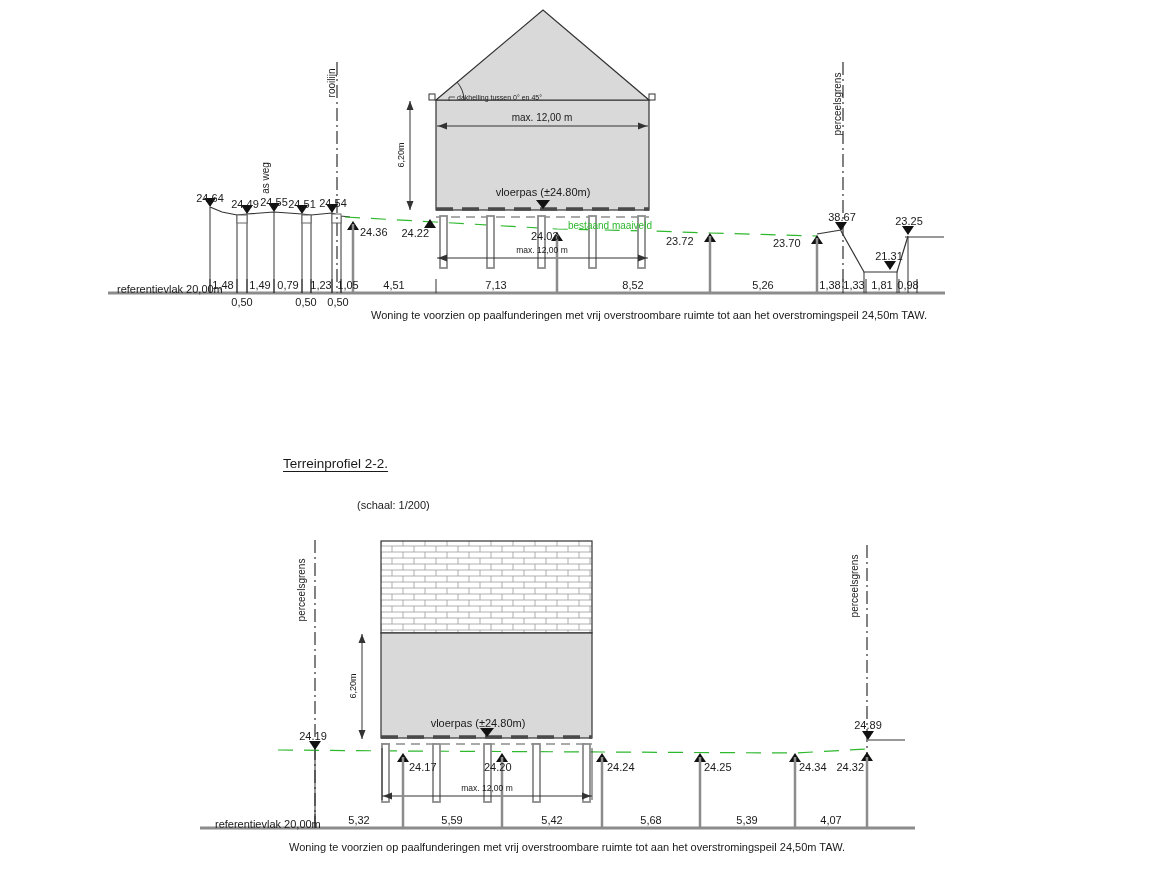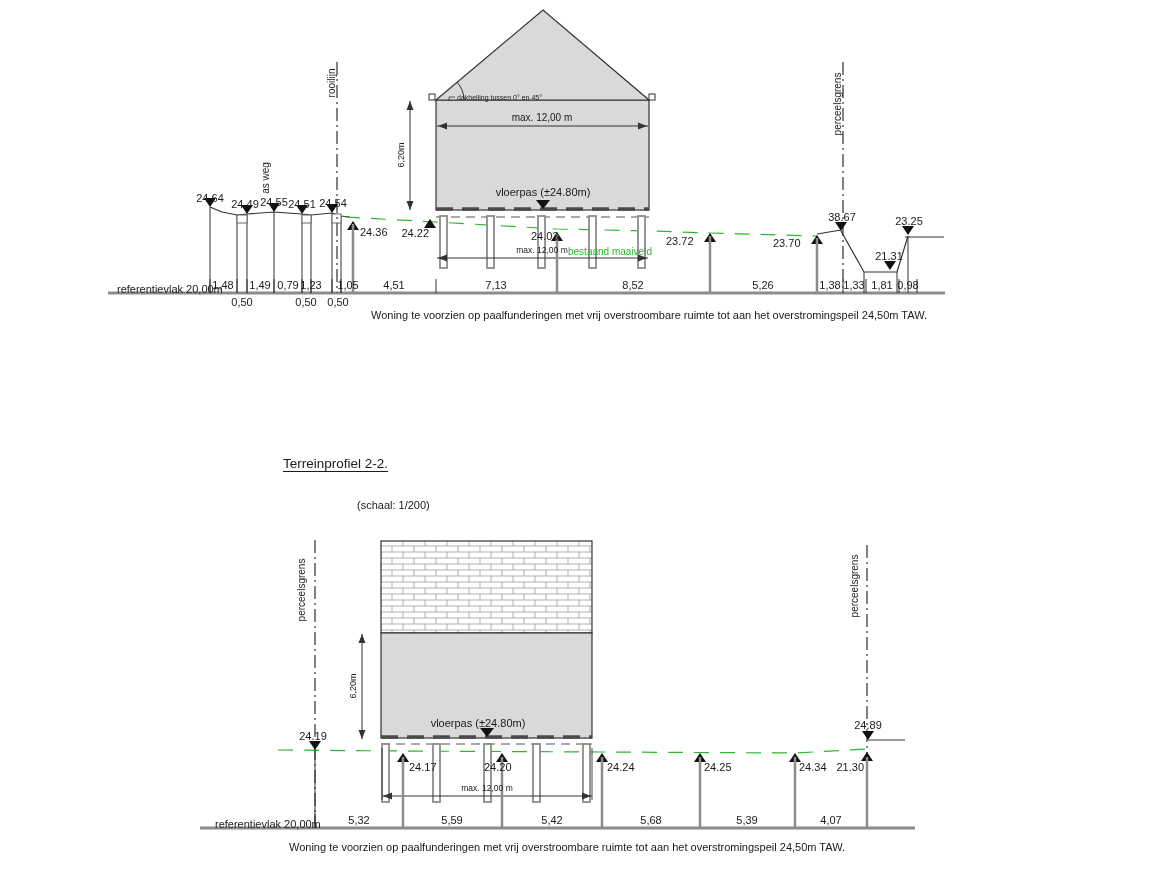--- a/index.html
+++ b/index.html
@@ -7,21 +7,21 @@
           font-family:"Liberation Sans",sans-serif;color:#1a1a1a;}
   svg.draw{position:absolute;left:0;top:0;}
   .lbl{position:absolute;font-size:11px;line-height:1;white-space:nowrap;color:#1a1a1a;}
   .c{transform:translateX(-50%);}
   .r{transform:translateX(-100%);}
   .rot{transform:translate(-50%,-50%) rotate(-90deg);}
   .sm{font-size:7px;}
   .s85{font-size:8.5px;}
   .s9{font-size:9px;}
   .s10{font-size:10px;}
-  .green{color:#2eb82e;margin-top:26px;}
+  .green{color:#2eb82e;}
   .title{font-size:13.5px;text-decoration:underline;text-underline-offset:3px;}
   .cap{font-size:11px;}
 </style>
 </head>
 <body>
 
 <div class="canvas">
 
 <svg class="draw" width="1163" height="873" viewBox="0 0 1163 873">
   <defs>
@@ -179,21 +179,21 @@
 
     <path d="M403 757V828M502 757V828M602 757V828M700 757V828M795 757V828M867 757V828" stroke="#8c8c8c" stroke-width="2.5"></path>
   </g>
 </svg>
 
 <span class="lbl" style="left:117px;top:284px">referentievlak 20,00m</span>
 
 <span class="lbl c" style="left:223px;top:280px">1,48</span>
 <span class="lbl c" style="left:260px;top:280px">1,49</span>
 <span class="lbl c" style="left:288px;top:280px">0,79</span>
-<span class="lbl c" style="left:311px;top:280px">1,23</span>
+<span class="lbl c" style="left:321px;top:280px">1,23</span>
 <span class="lbl c" style="left:348px;top:280px">1,05</span>
 <span class="lbl c" style="left:394px;top:280px">4,51</span>
 <span class="lbl c" style="left:496px;top:280px">7,13</span>
 <span class="lbl c" style="left:633px;top:280px">8,52</span>
 <span class="lbl c" style="left:763px;top:280px">5,26</span>
 <span class="lbl c" style="left:830px;top:280px">1,38</span>
 <span class="lbl c" style="left:854px;top:280px">1,33</span>
 <span class="lbl c" style="left:882px;top:280px">1,81</span>
 <span class="lbl c" style="left:908px;top:280px">0,98</span>
 
@@ -245,20 +245,20 @@
 <span class="lbl c" style="left:831px;top:815px">4,07</span>
 
 <span class="lbl c" style="left:313px;top:731px">24.19</span>
 <span class="lbl c" style="left:868px;top:720px">24.89</span>
 
 <span class="lbl" style="left:409px;top:762px">24.17</span>
 <span class="lbl" style="left:484px;top:762px">24.20</span>
 <span class="lbl" style="left:607px;top:762px">24.24</span>
 <span class="lbl" style="left:704px;top:762px">24.25</span>
 <span class="lbl" style="left:799px;top:762px">24.34</span>
-<span class="lbl r" style="left:864px;top:762px">21.30</span>
+<span class="lbl r" style="left:864px;top:762px">24.32</span>
 
 <span class="lbl rot s9" style="left:353px;top:686px">6,20m</span>
 <span class="lbl c" style="left:478px;top:718px">vloerpas (±24.80m)</span>
 <span class="lbl c s85" style="left:487px;top:784px">max. 12,00 m</span>
 <span class="lbl cap" style="left:289px;top:842px">Woning te voorzien op paalfunderingen met vrij overstroombare ruimte tot aan het overstromingspeil 24,50m TAW.</span>
 
 </div>
 
 </body></html>

